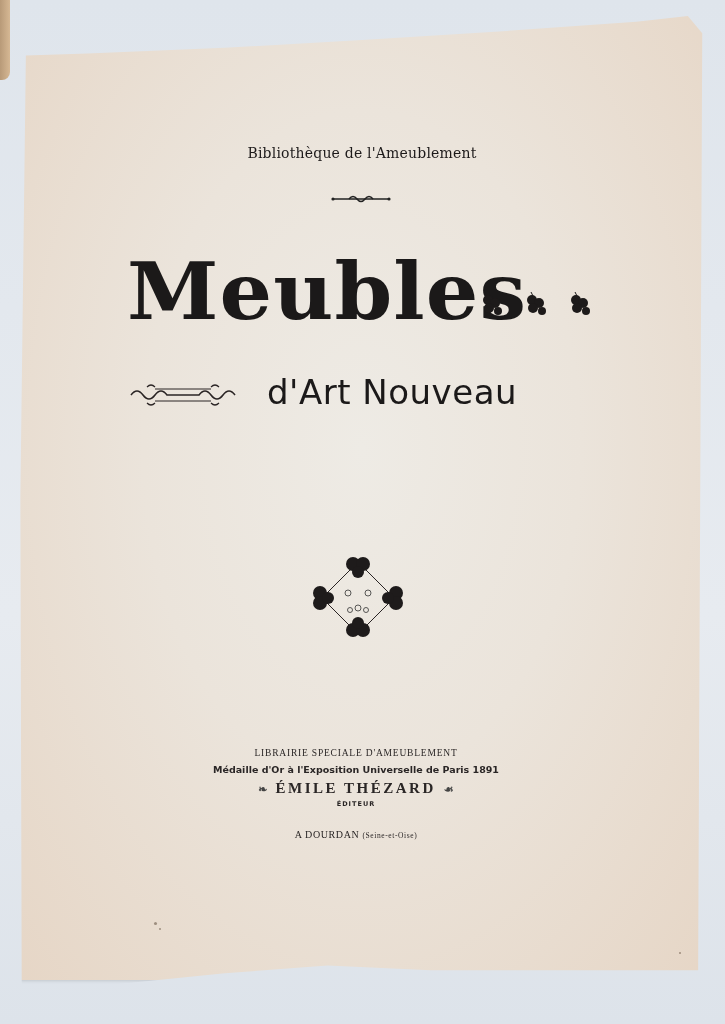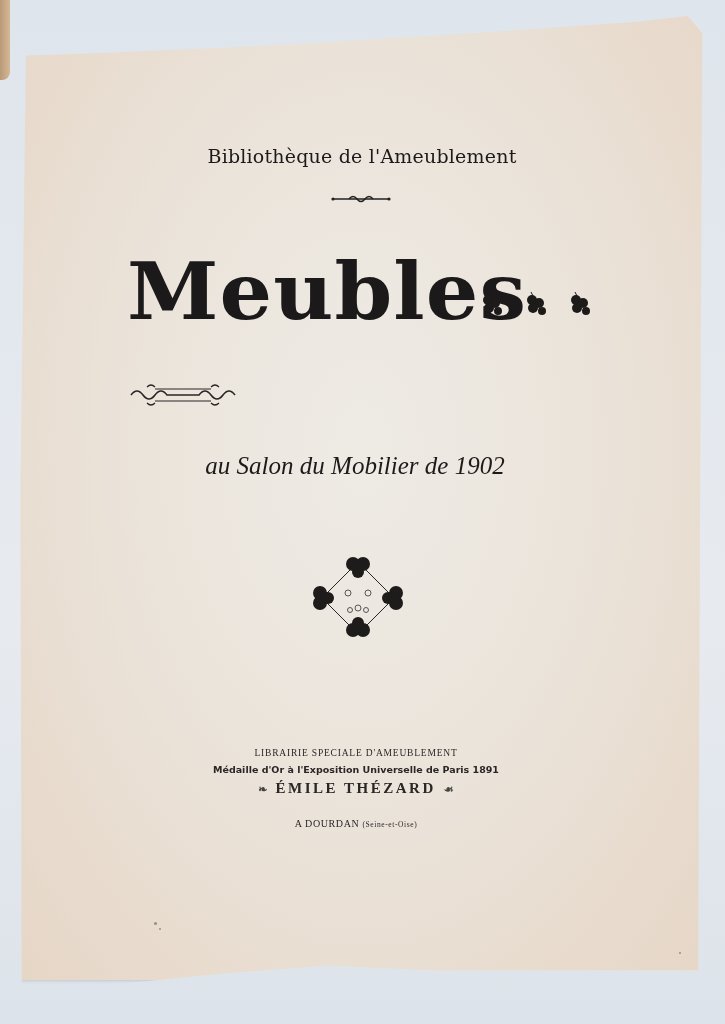--- a/index.html
+++ b/index.html
@@ -15,21 +15,21 @@
     }
     .page {
       position: absolute; left: 19px; top: 14px; width: 686px; height: 966px;
       background: radial-gradient(ellipse at 50% 45%, #eeebe5 0%, #ebe4db 45%, #e6d6c6 100%);
       clip-path: polygon(1% 4.3%, 10% 4.1%, 30% 3.5%, 50% 2.7%, 70% 1.8%, 90% 0.8%, 97.5% 0.2%, 99.6% 2%, 99.3% 50%, 99% 99%, 80% 99%, 60% 99%, 45% 98.5%, 30% 99.3%, 12% 100.6%, 0.4% 102%, 0.2% 50%);
       box-shadow: 0 0 4px rgba(0,0,0,0.2);
     }
     .page-inner { position: absolute; inset: 0; }
     .series-title {
       position: absolute; left: 0; right: 0; top: 131px; text-align: center;
-      font-family: "DejaVu Serif", serif; font-size: 19px; color: #1d1a1a; letter-spacing: 0.2px;
+      font-family: "DejaVu Serif", serif; font-size: 14px; color: #1d1a1a; letter-spacing: 0.2px;
     }
     .ornament-small {
       position: absolute; left: 312px; top: 180px; width: 60px; height: 10px;
     }
     .main-title {
       position: absolute; left: 108px; top: 232px;
       font-family: "DejaVu Serif", serif; font-weight: bold; font-size: 78px; color: #1b1919;
       letter-spacing: 1px; transform: scaleX(1.06); transform-origin: left;
     }
     .flowers { position: absolute; left: 460px; top: 276px; display: flex; gap: 18px; }
@@ -96,22 +96,22 @@
         <path d="M8 2 q3 3 0 6" stroke="#1d1a1a" fill="none"></path>
       </svg>
     </div>
 
     <svg class="ornament-wide" viewBox="0 0 112 28">
       <path d="M4 14 q6 -8 12 0 q6 8 12 0 q6 -8 12 0 h32 q6 -8 12 0 q6 8 12 0 q6 -8 12 0" fill="none" stroke="#2a2424" stroke-width="1.6"></path>
       <path d="M28 8 h56 M28 20 h56" stroke="#2a2424" stroke-width="1"></path>
       <path d="M20 6 q4 -4 8 0 M84 6 q4 -4 8 0 M20 22 q4 4 8 0 M84 22 q4 4 8 0" fill="none" stroke="#2a2424" stroke-width="1.2"></path>
     </svg>
 
+    <div class="subtitle">d'Art Nouveau</div>
 
-    <div class="tagline">au Salon du Mobilier de 1902</div>
 
     <svg class="vignette" viewBox="0 0 104 100">
       <path d="M52 14 L88 50 L52 86 L16 50 Z" fill="none" stroke="#2a2424" stroke-width="1"></path>
       <g fill="#1e1b1b">
         <circle cx="47" cy="16" r="7"></circle>
           <circle cx="57" cy="16" r="7"></circle>
           <circle cx="52" cy="24" r="6"></circle>
         <circle cx="47" cy="82" r="7"></circle>
           <circle cx="57" cy="82" r="7"></circle>
           <circle cx="52" cy="75" r="6"></circle>
@@ -130,20 +130,21 @@
           <circle cx="60" cy="62" r="2.5"></circle>
       </g>
     </svg>
 
     <div class="imprint">
       <div class="l1">LIBRAIRIE SPECIALE D'AMEUBLEMENT</div>
       <div class="l2">Médaille d'Or à l'Exposition Universelle de Paris 1891</div>
       <div class="l3">
         <span class="fl">❧</span><span>ÉMILE THÉZARD</span><span class="fl">☙</span>
       </div>
+      <div class="l4">ÉDITEUR</div>
       <div class="l5">
         <span>A DOURDAN</span>
         <span class="sc">(Seine-et-Oise)</span>
       </div>
     </div>
 
     <div class="speck" style="left:135px; top:908px; width:3px; height:3px;"></div>
     <div class="speck" style="left:140px; top:914px; width:2px; height:2px;"></div>
     <div class="speck" style="left:660px; top:938px; width:2px; height:2px;"></div>
   </div>

